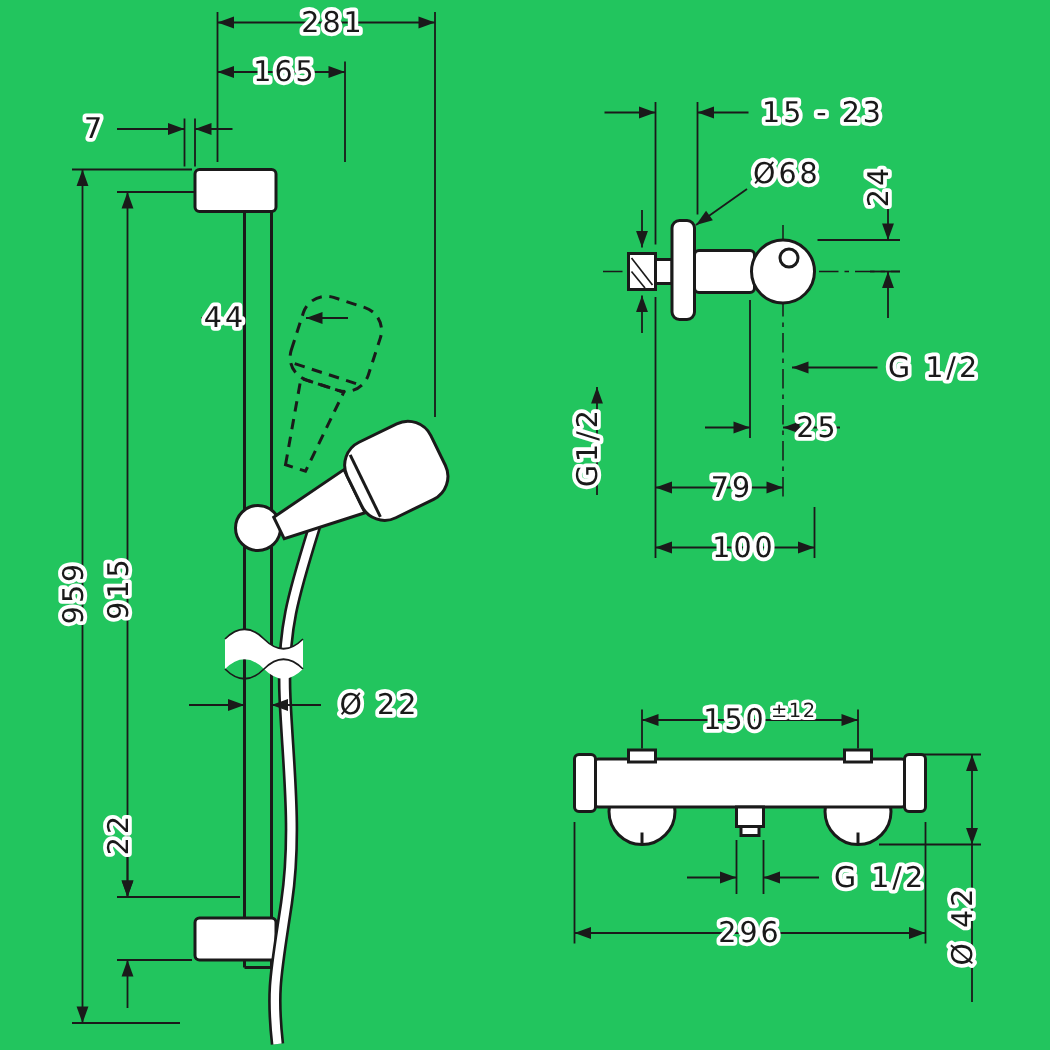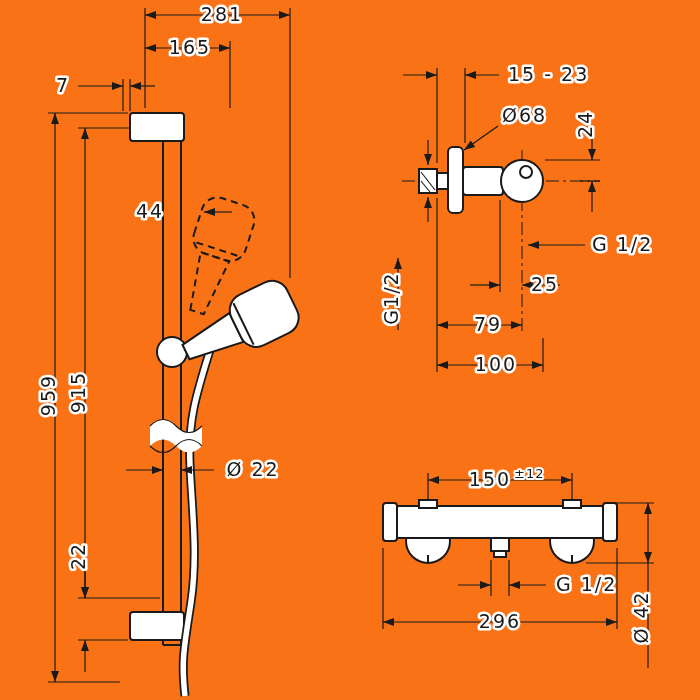--- a/index.html
+++ b/index.html
@@ -1,16 +1,16 @@
 <!DOCTYPE html>
 <html><head>
 <meta charset="utf-8">
 <style>
   html,body{margin:0;padding:0;background:#ffffff;}
-  .canvas{position:relative;width:700px;height:700px;background:#f97316;overflow:hidden;
+  .canvas{position:relative;width:700px;height:700px;background:#22c55e;overflow:hidden;
           font-family:"DejaVu Sans", sans-serif;}
   svg{display:block;}
   .draw{stroke:#1a1a1a;stroke-width:2;fill:none;}
   .drawf{stroke:#1a1a1a;stroke-width:2;fill:#ffffff;}
   .thin{stroke:#1a1a1a;stroke-width:1.1;fill:none;}
   .dim{stroke:#1a1a1a;stroke-width:1.2;fill:none;}
   .cl{stroke:#1a1a1a;stroke-width:1;fill:none;stroke-dasharray:13 4 3 4;}
   .dash{stroke:#1a1a1a;stroke-width:2;fill:none;stroke-dasharray:7 5;}
   .hose-out{stroke:#1a1a1a;stroke-width:9;fill:none;}
   .hose-in{stroke:#ffffff;stroke-width:5.5;fill:none;}

